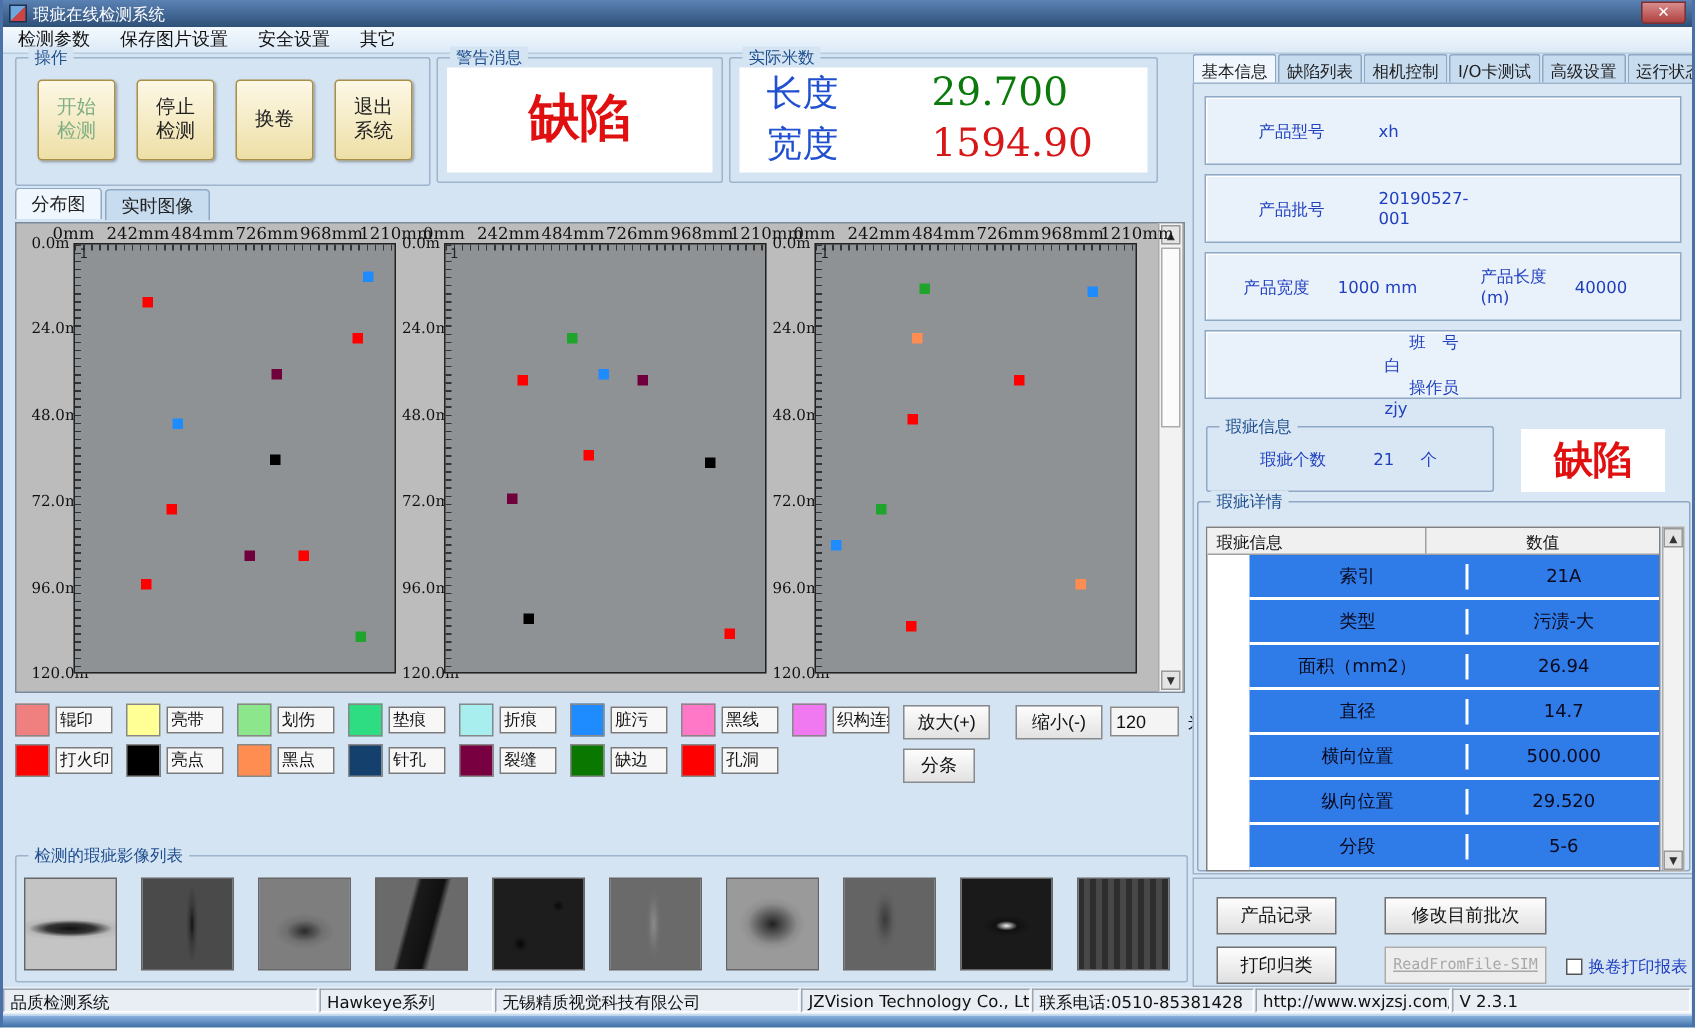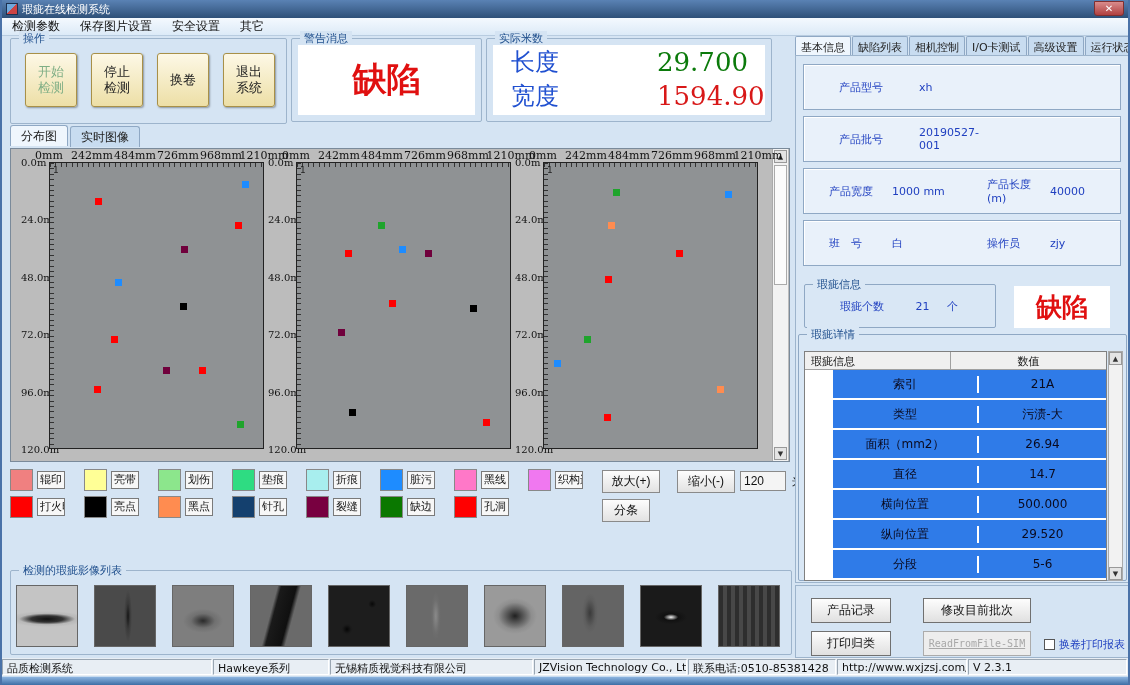--- a/index.html
+++ b/index.html
@@ -34,21 +34,21 @@
             font-size:13px; color:#222; white-space:pre-line; text-align:center;
             display:flex; align-items:center; justify-content:center; line-height:1.25;
             font-family:"DejaVu Serif","Liberation Serif",serif; }
   .op-btn.start { color:#7FAE85; }
 
   
   .white-in { position:absolute; inset:6px 6px 6px 6px; background:#fff; }
   .warn-text { font-size:34px; color:#E01010; font-weight:bold; text-align:center;
                font-family:"DejaVu Serif","Liberation Serif",serif; line-height:68px; }
   .meter-row { display:flex; align-items:center; height:34px; padding-left:18px;
-               font-family:"DejaVu Serif","Liberation Serif",serif;gap:36px; }
+               font-family:"DejaVu Serif","Liberation Serif",serif; }
   .meter-label { color:#2050D0; font-size:24px; width:110px; }
   .meter-val { font-size:26px; }
   .meter-val.green { color:#0B7A0B; }
   .meter-val.red { color:#D81818; }
 
   
   .view-tabs { position:absolute; left:8px; top:126px; height:21px; display:flex; font-size:12px; }
   .vtab { padding:2px 10px; border:1px solid #8FA8C4; border-bottom:none; margin-right:2px;
           background:#C8DCF0; border-radius:3px 3px 0 0; color:#222; }
   .vtab.active { background:#EFF6FD; position:relative; top:-1px; }
@@ -76,21 +76,21 @@
                   border:1px solid #999; font-size:7px; text-align:center; line-height:12px; color:#333; }
   .vscroll .arr.up { top:1px; } .vscroll .arr.dn { bottom:1px; }
   .vscroll .thumb-bar { position:absolute; left:1px; top:16px; width:13px; height:120px;
                   background:#FBFBFB; border:1px solid #AAA; }
 
   
   .legend { position:absolute; left:8px; top:466px; width:592px; }
   .leg-row { display:flex; height:27px; align-items:center; }
   .leg-item { display:flex; align-items:center; width:74px; }
   .leg-swatch { width:23px; height:22px; border:1px solid #888; }
-  .leg-label { margin-left:4px; width:28px; height:18px; border:1px solid #7A7A7A; background:#F7F7F7;
+  .leg-label { margin-left:4px; width:38px; height:18px; border:1px solid #7A7A7A; background:#F7F7F7;
                font-size:11px; line-height:16px; padding-left:2px; overflow:hidden; white-space:nowrap; color:#111; }
 
   
   .ctrl-btn { position:absolute; height:23px; background:linear-gradient(#FDFDFD,#E2E2E2);
               border:1px solid #8A8A8A; font-size:12px; color:#111; text-align:center; }
   .ctrl-input { position:absolute; width:46px; height:20px; border:1px solid #8A8A8A; background:#F4F4F4;
                 font-size:12px; padding-left:3px; color:#111; }
   .ctrl-unit { position:absolute; font-size:12px; color:#111; }
 
   
@@ -412,21 +412,21 @@
         <div class="info-row" style="top: 60px;">
           <span class="lbl">产品批号</span>
           <span class="val">20190527-001</span>
         </div>
         <div class="info-row pair" style="top: 112px;">
           <span class="lbl">产品宽度</span>
           <span class="val">1000 mm</span>
           <span class="lbl">产品长度(m)</span>
           <span class="val">40000</span>
         </div>
-        <div class="info-row pair" style="top: 164px;">
+        <div class="info-row pair" style="top: 164px; flex-direction: column;">
           <span class="lbl">班　号</span>
           <span class="val">白</span>
           <span class="lbl">操作员</span>
           <span class="val">zjy</span>
         </div>
       </div>
 
     <div class="gb" style="left:8px;top:228px;width:192px;height:44px;border-color:#8FA8C4;">
       <span class="cap" style="background:#D9E7F5;">瑕疵信息</span>
       <div class="count-line">

